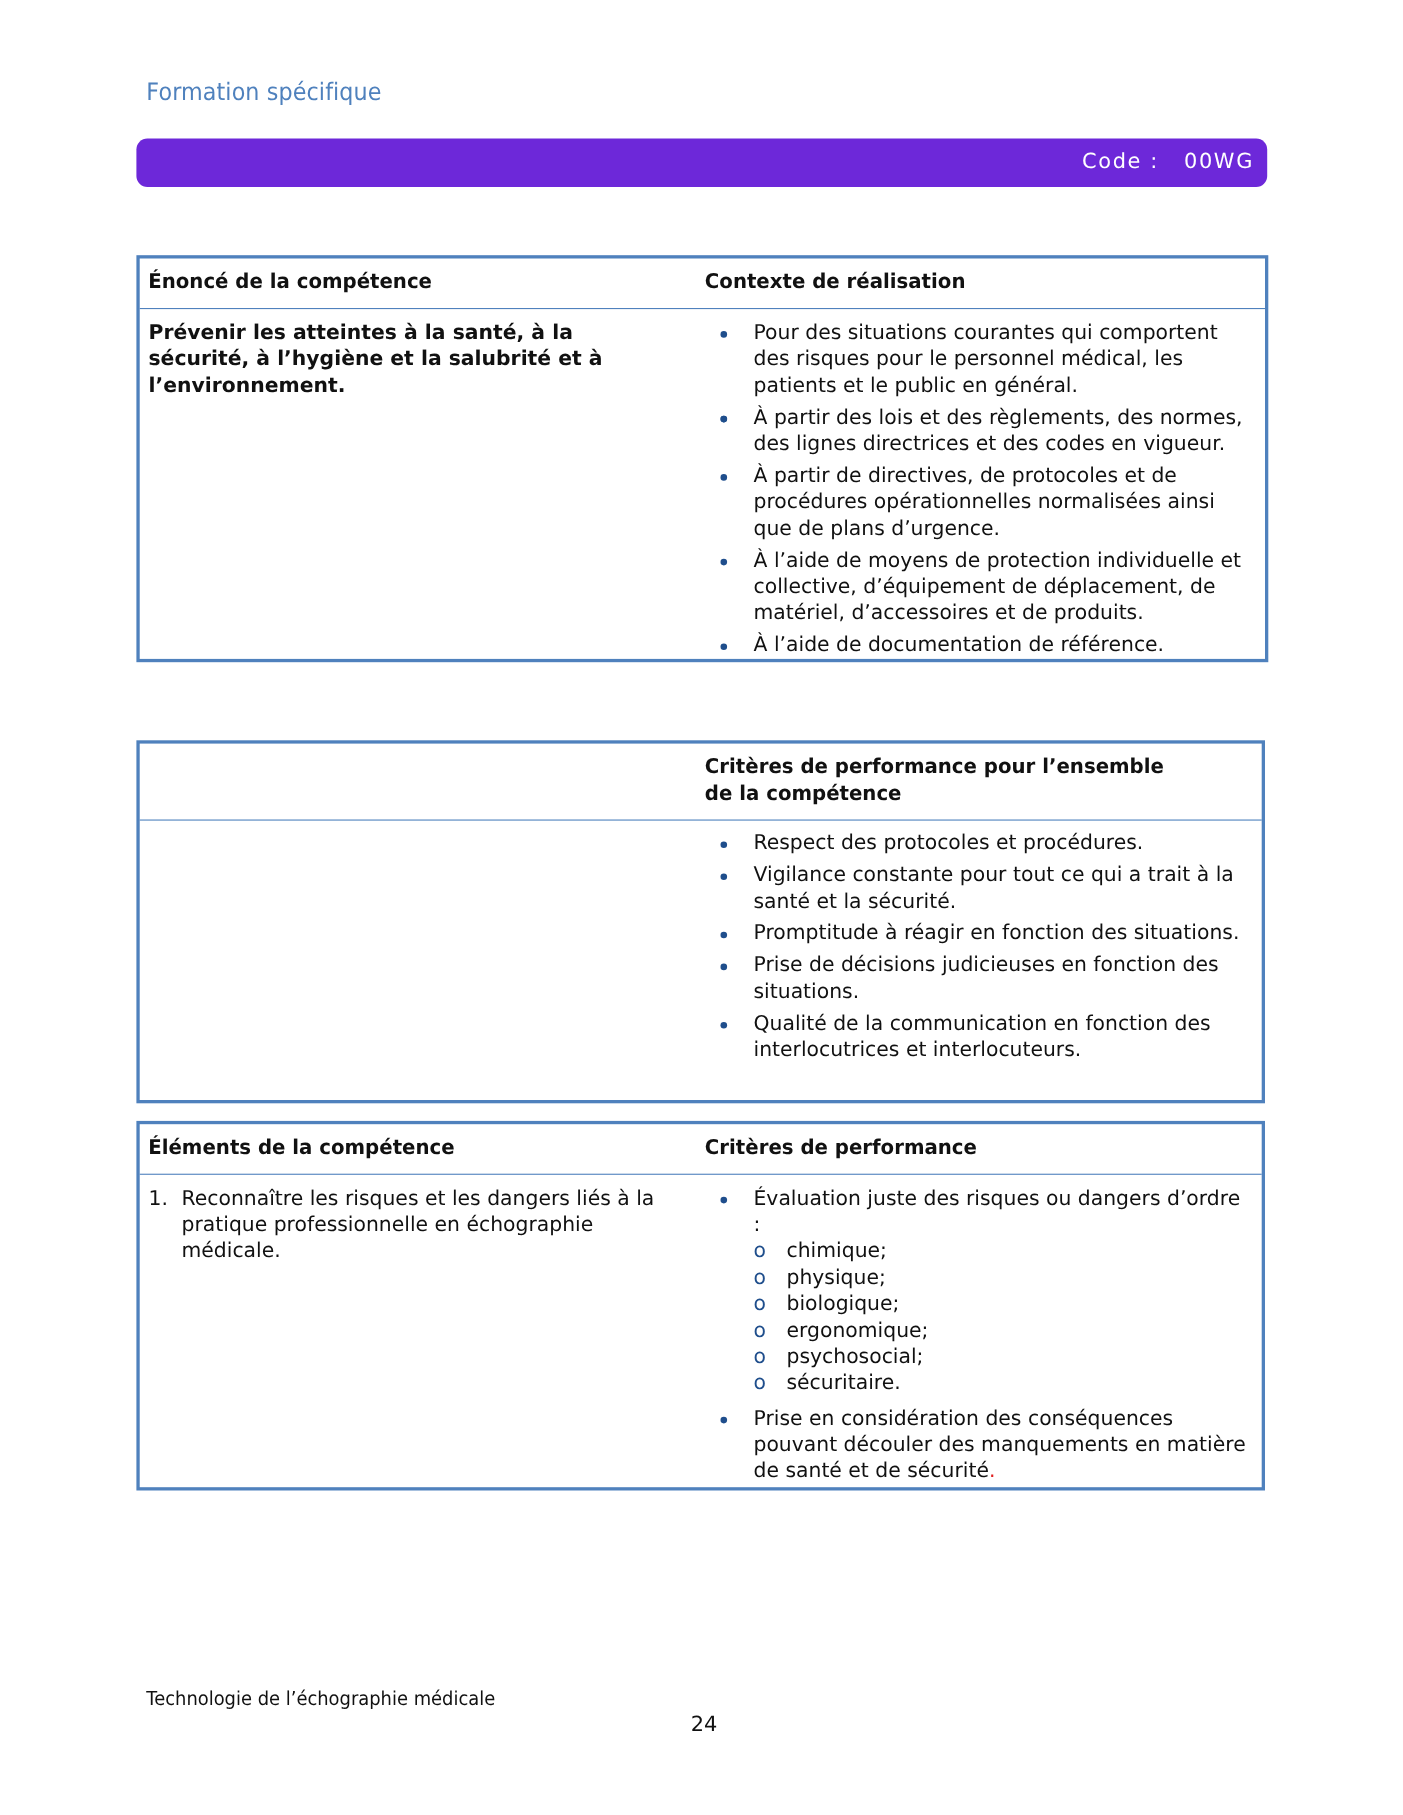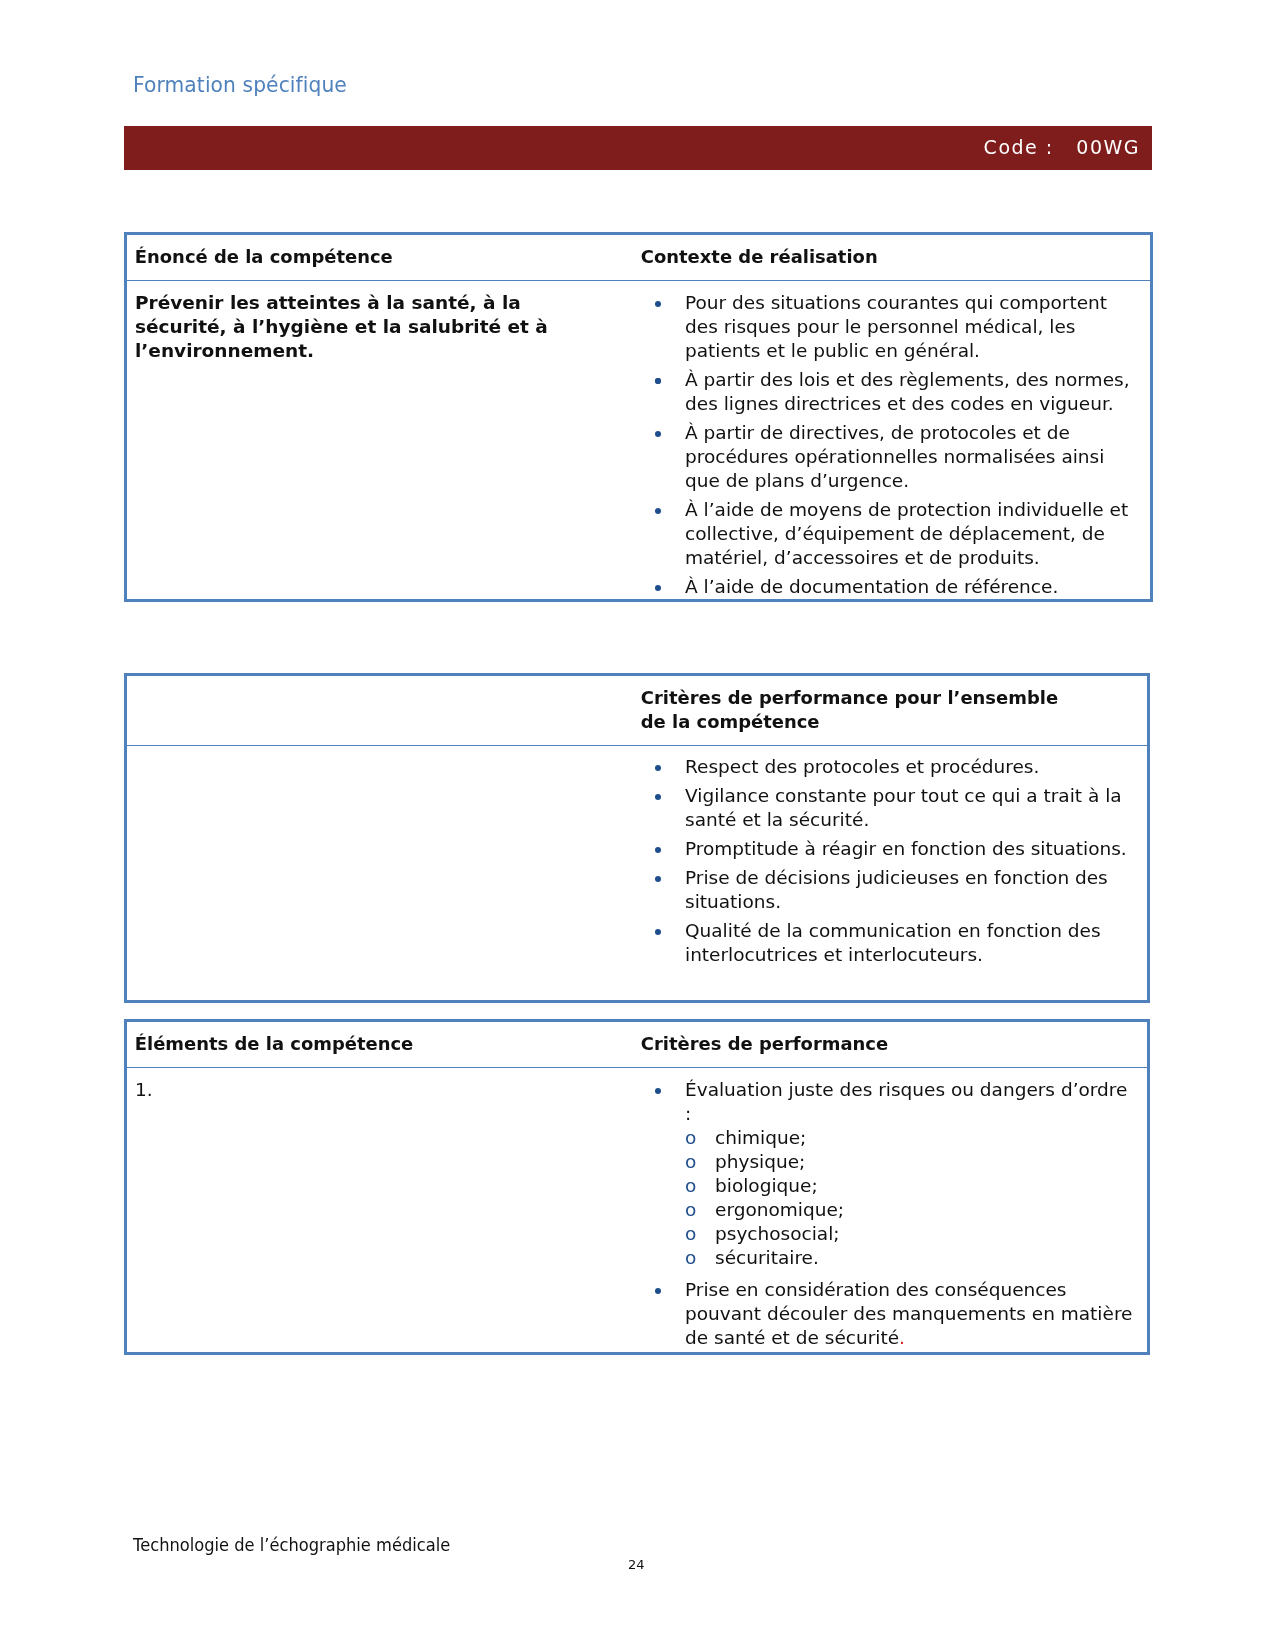--- a/index.html
+++ b/index.html
@@ -7,21 +7,21 @@
     width: 1275px; height: 1650px; position: relative; overflow: hidden;
     font-family: "DejaVu Sans", sans-serif; color: #111;
   }
   .section-title {
     position: absolute; left: 133px; top: 72px;
     font-size: 22px; color: #4f81bd; letter-spacing: 0.1px;
     font-family: "DejaVu Sans", sans-serif; transform: scaleX(0.92); transform-origin: left;
   }
   .code-banner {
     position: absolute; left: 124px; top: 126px; width: 1028px; height: 44px;
-    background: #7f1d1d; color: #fff;
+    background: #6d28d9; color: #fff; border-radius: 10px;
   }
   .code-banner .code-text {
     position: absolute; right: 12px; top: 10px; font-size: 19px; letter-spacing: 1.5px;
     white-space: pre;
   }
   .tbl {
     position: absolute; left: 124px; box-sizing: border-box;
     border: 3px solid #4f81bd; background: #fff;
   }
   .tbl .hdr {
@@ -40,21 +40,21 @@
   ul.blt > li .dot {
     position: absolute; left: 14px; top: 10px; width: 6px; height: 6px; border-radius: 50%; background: #1f4e8c;
   }
   ul.sub { list-style: none; margin: 0; padding: 0; }
   ul.sub li { position: relative; padding-left: 30px; font-size: 18.5px; line-height: 24px; margin-left: -44px; padding-left: 74px; }
   ul.sub li .o { position: absolute; left: 44px; top: 0; color: #1f4e8c; }
   .red { color: #e02020; }
   .ol-item { position: relative; padding-left: 30px; font-size: 18.5px; line-height: 24px; }
   .ol-item .num { position: absolute; left: 0; top: 0; }
   .footer-text { position: absolute; left: 133px; top: 1535px; font-size: 17.5px; transform: scaleX(0.93); transform-origin: left; }
-  .page-num { position: absolute; left: 628px; top: 1557px; font-size: 13px; }
+  .page-num { position: absolute; left: 628px; top: 1557px; font-size: 19px; }
 </style>
 </head>
 <body>
 
 <div class="section-title">Formation spécifique</div>
 
 <div class="code-banner">
   <span class="code-text">Code :   00WG</span>
 </div>
 
@@ -102,20 +102,21 @@
 
 <div class="tbl" style="top:1019px; width:1026px; height:336px;">
   <div class="hdr" style="height:46px;">
     <div class="col-l">Éléments de la compétence</div>
     <div class="col-r">Critères de performance</div>
   </div>
   <div class="row" style="padding-top:10px;">
     <div class="col-l" style="padding-right:20px;">
       <div class="ol-item">
         <span class="num">1.</span>
+        <span>Reconnaître les risques et les dangers liés à la pratique professionnelle en échographie médicale.</span>
       </div>
     </div>
     <div class="col-r">
       <ul class="blt">
         <li style="margin-bottom:8px;">
           <span class="dot"></span>
           <span>Évaluation juste des risques ou dangers d’ordre :</span>
           <ul class="sub">
             <li><span class="o">o</span><span>chimique;</span></li>
             <li><span class="o">o</span><span>physique;</span></li>

